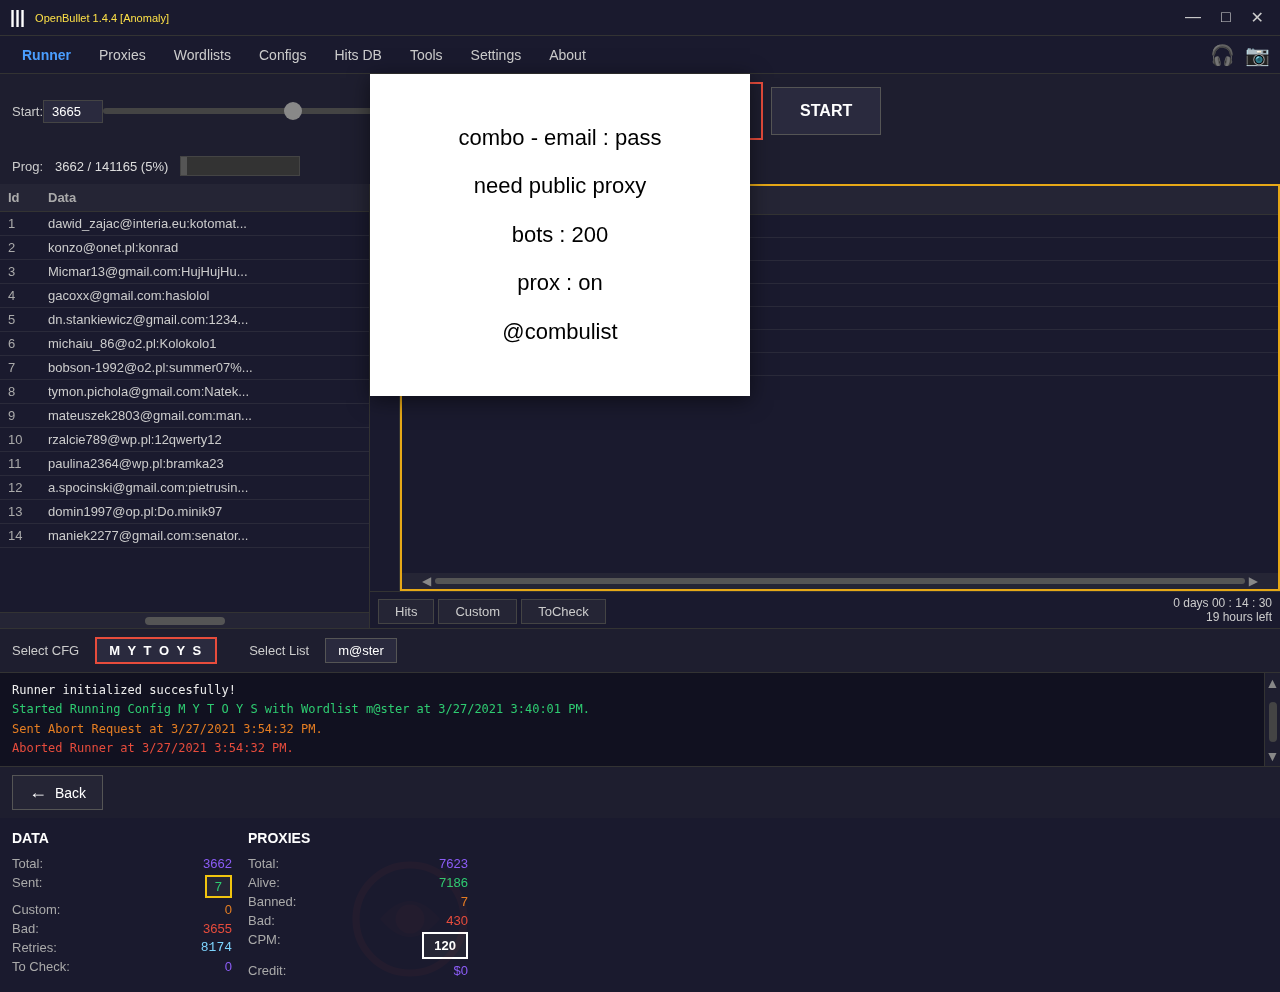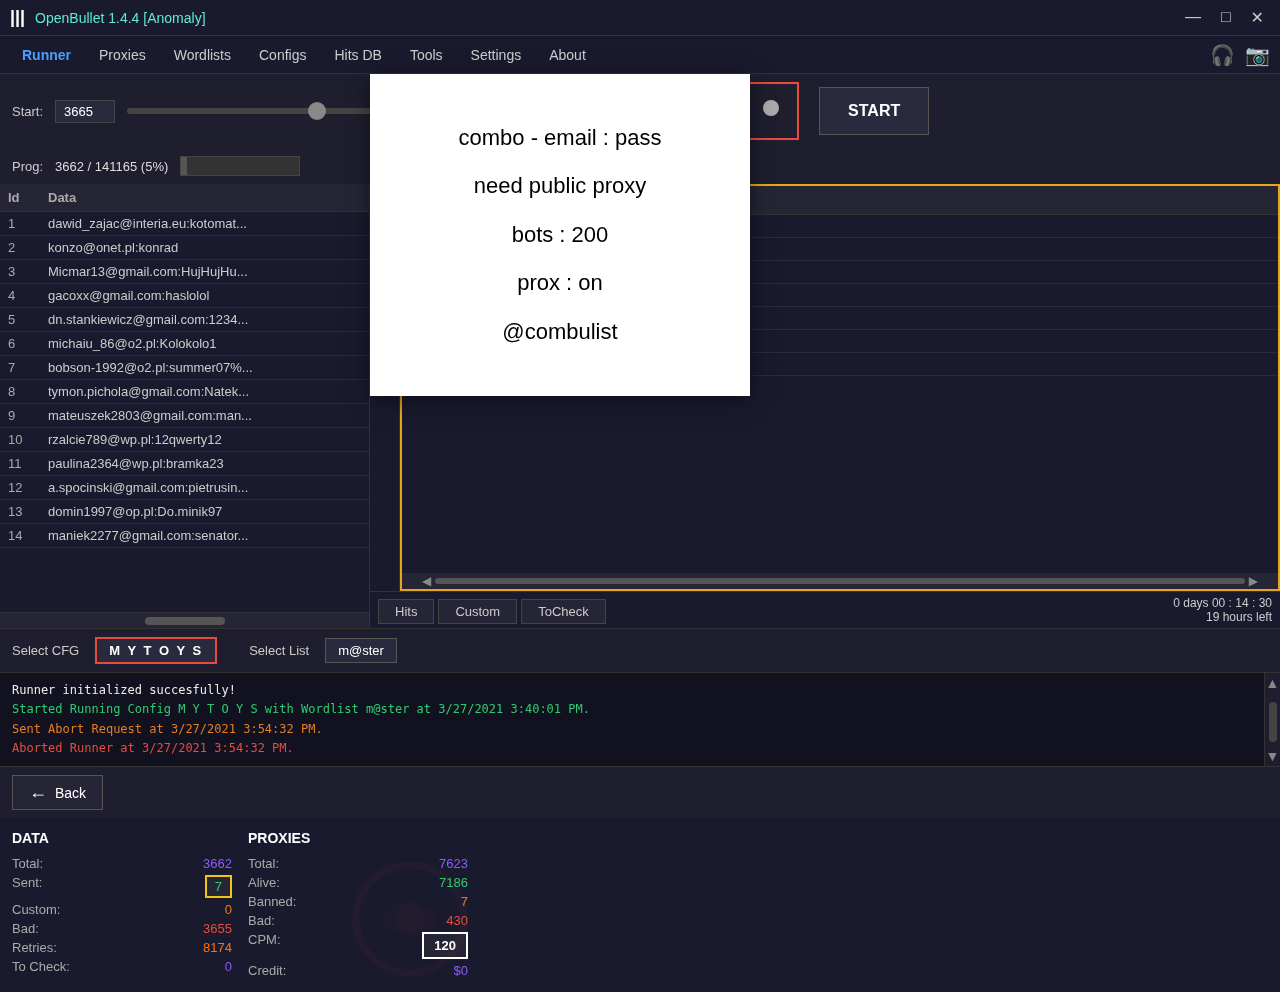--- a/index.html
+++ b/index.html
@@ -22,22 +22,22 @@
       padding: 0 10px;
       border-bottom: 1px solid #333;
     }
     #title-bar .logo {
       color: #fff;
       font-size: 18px;
       font-weight: bold;
       margin-right: 10px;
     }
     #title-bar .title-text {
-      color: #5eead4;
-      font-size: 14px;
+      color: #fde047;
+      font-size: 11px;
       flex: 1;
     }
     #title-bar .win-controls {
       display: flex;
       gap: 8px;
     }
     #title-bar .win-controls span {
       color: #ccc;
       font-size: 16px;
       cursor: pointer;
@@ -83,21 +83,21 @@
       height: calc(992px - 74px);
       background: #1e1e2f;
     }
 
     
     #top-controls {
       display: flex;
       align-items: center;
       padding: 8px 12px;
       background: #1e1e2f;
-      gap: 12px;
+      gap: 0;
       min-height: 48px;
     }
     .start-label { color: #ccc; font-size: 13px; }
     .start-input {
       background: #2a2a3e;
       border: 1px solid #444;
       color: #fff;
       padding: 3px 8px;
       width: 60px;
       font-size: 13px;
@@ -492,21 +492,21 @@
       display: flex;
       justify-content: space-between;
       padding: 2px 0;
       font-size: 13px;
       color: #ccc;
     }
     .stat-label { color: #aaa; }
     .stat-val-white { color: #8b5cf6; }
     .stat-val-green { color: #2ecc71; }
     .stat-val-orange { color: #e67e22; }
-    .stat-val-yellow { color: #f97316; }
+    .stat-val-yellow { color: #7dd3fc; font-family: Liberation Mono, monospace; }
     .hits-box {
       border: 2px solid #f1c40f;
       background: #252535;
       padding: 2px 8px;
       display: inline-block;
     }
     .stat-val-red { color: #e74c3c; }
 
     #proxy-stats {
       flex: 1;

